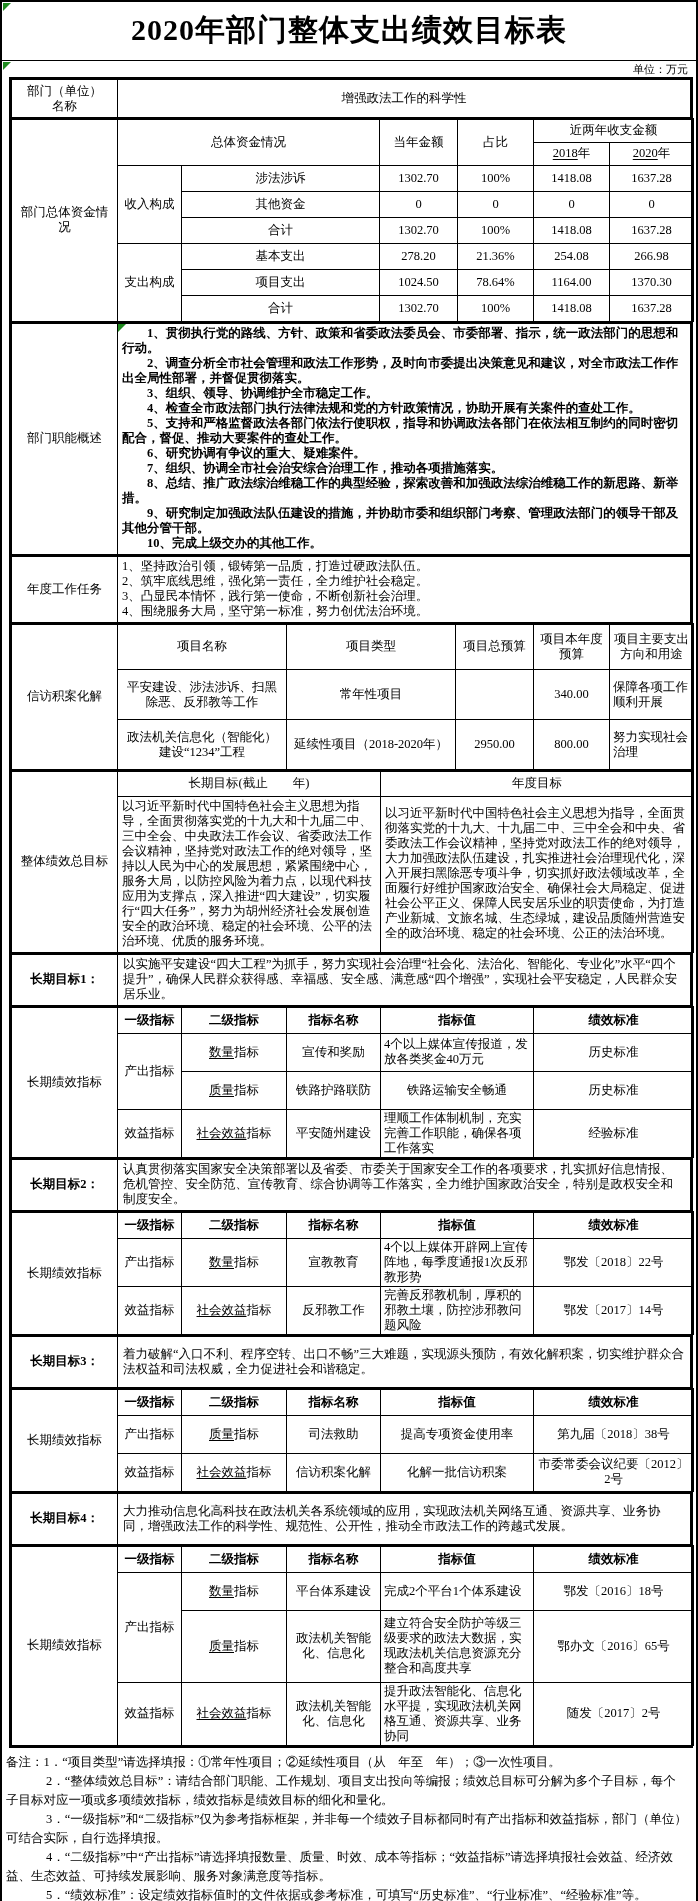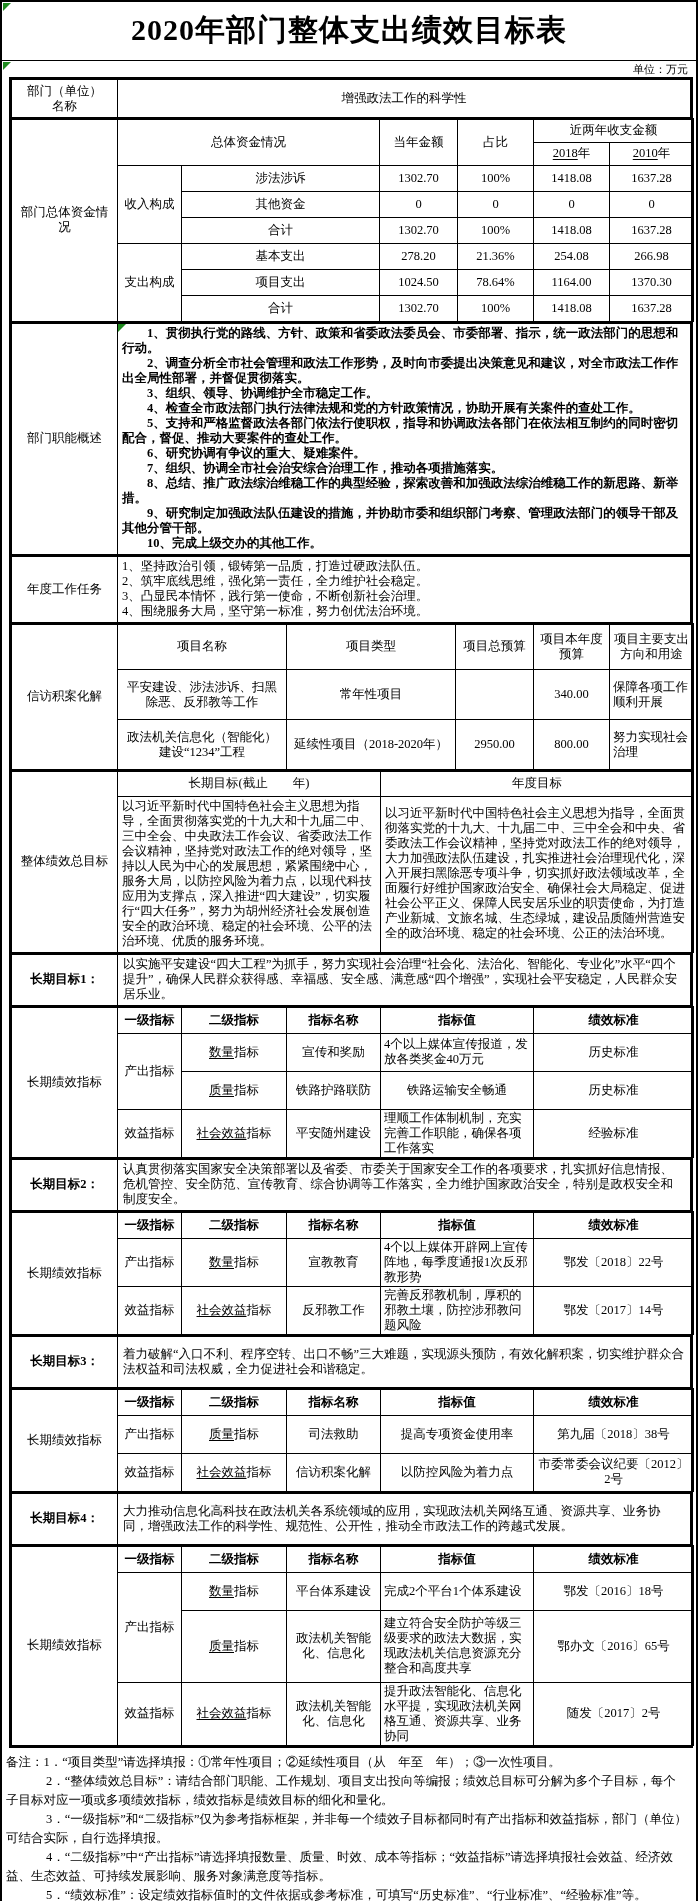--- a/index.html
+++ b/index.html
@@ -79,21 +79,21 @@
       <tbody>
           <tr class="fh">
         <td class="c" rowspan="8">部门总体资金情况</td>
         <td class="c" colspan="2" rowspan="2">总体资金情况</td>
         <td class="c" rowspan="2">当年金额</td>
         <td class="c" rowspan="2">占比</td>
         <td class="c" colspan="2">近两年收支金额</td>
       </tr>
       <tr class="fh">
         <td class="c"><u>2018</u><span>年</span></td>
-        <td class="c"><u>2010</u><span>年</span></td>
+        <td class="c"><u>2020</u><span>年</span></td>
       </tr>
       <tr class="frow">
         <td class="c" rowspan="3">收入构成</td>
         <td class="c">涉法涉诉</td>
         <td class="c">1302.70</td>
         <td class="c">100%</td>
         <td class="c">1418.08</td>
         <td class="c">1637.28</td>
       </tr>
       <tr class="frow">
@@ -366,21 +366,21 @@
         <td class="c">产出指标</td>
         <td class="c"><u>质量</u><span>指标</span></td>
         <td class="c">司法救助</td>
         <td class="c">提高专项资金使用率</td>
         <td class="c">第九届〔2018〕38号</td>
       </tr>
       <tr class="irow">
         <td class="c">效益指标</td>
         <td class="c"><u>社会效益</u><span>指标</span></td>
         <td class="c">信访积案化解</td>
-        <td class="c">以防控风险为着力点</td>
+        <td class="c">化解一批信访积案</td>
         <td class="c">市委常委会议纪要〔2012〕2号</td>
       </tr>
     </tbody>
       </table>
 
     <table class="sec">
       <colgroup>
           <col style="width:106px">
           <col>
         </colgroup>

